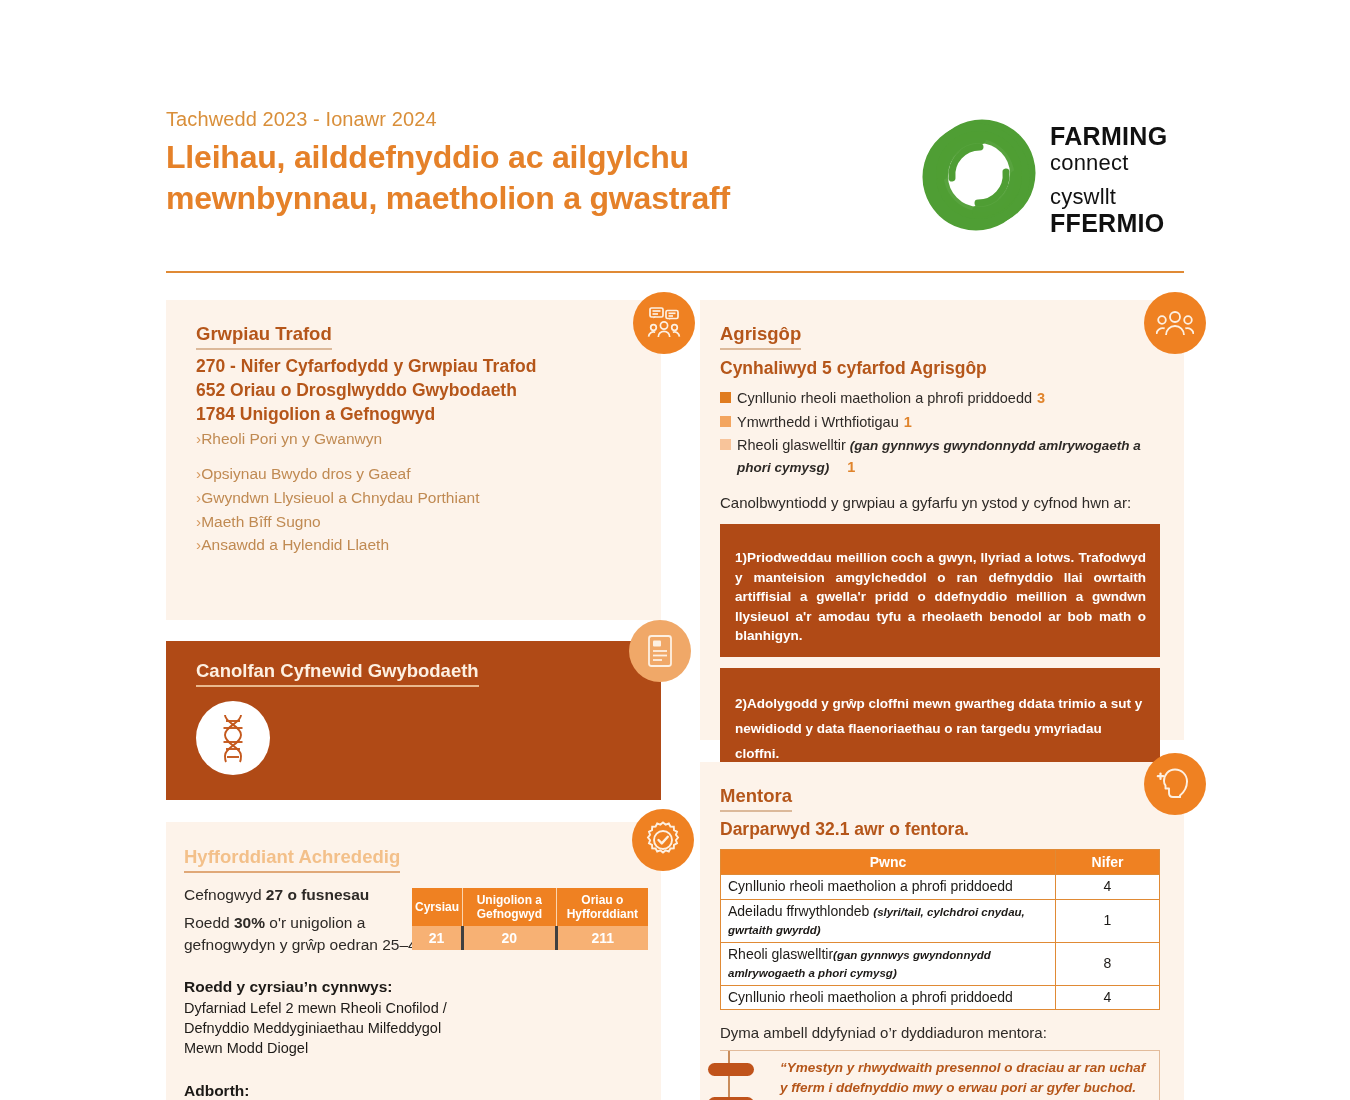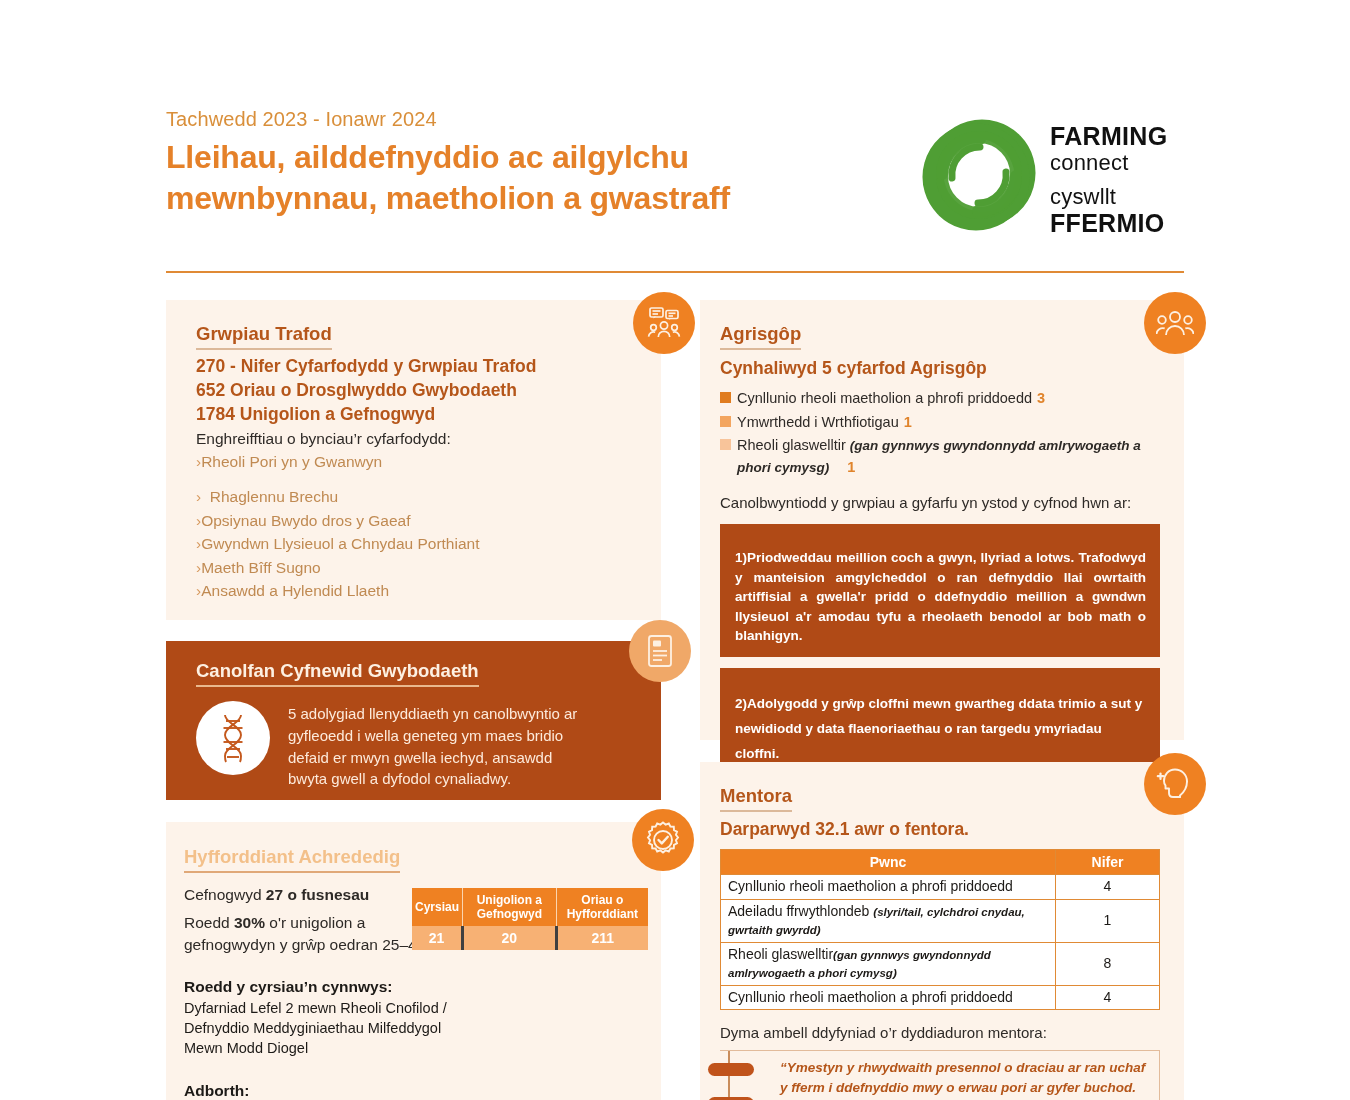--- a/index.html
+++ b/index.html
@@ -177,28 +177,24 @@
           <path d="M33.4 30.6 a4.9 4.9 0 0 0 -6.6 -4.4"></path>
       </svg>
     </div>
     <div class="inner">
       <div class="sec-title">Grwpiau Trafod</div>
       <div class="big-stat" style="margin-top:5px;">
         <div>270 - Nifer Cyfarfodydd y Grwpiau Trafod</div>
         <div>652 Oriau o Drosglwyddo Gwybodaeth</div>
         <div>1784 Unigolion a Gefnogwyd</div>
       </div>
-      <div class="body-t" style="margin-top:1px;">Enghreifftiau o bynciau’r cyfarfodydd:</div>
       <div class="list-item">
         <span class="chev">›</span><span>Rheoli Pori yn y Gwanwyn</span>
       </div>
       <div style="height:12px;"></div>
-      <div class="list-item">
-        <span class="chev">›</span>&nbsp;&nbsp;<span>Rhaglennu Brechu</span>
-      </div>
       <div class="list-item">
         <span class="chev">›</span><span>Opsiynau Bwydo dros y Gaeaf</span>
       </div>
       <div class="list-item">
         <span class="chev">›</span><span>Gwyndwn Llysieuol a Chnydau Porthiant</span>
       </div>
       <div class="list-item">
         <span class="chev">›</span><span>Maeth Bîff Sugno</span>
       </div>
       <div class="list-item">
@@ -224,21 +220,20 @@
           <svg width="34" height="50" viewBox="0 0 34 50" fill="none" stroke="#c4581c" stroke-width="1.9">
             <path d="M9 2 C9 10 25 13 25 22 C25 31 9 34 9 43 C9 47 10 49 10 49"></path>
             <path d="M25 2 C25 10 9 13 9 22 C9 31 25 34 25 43 C25 47 24 49 24 49"></path>
             <line x1="10" y1="8" x2="24" y2="8"></line>
               <line x1="7.5" y1="15" x2="26.5" y2="15"></line>
             <line x1="7.5" y1="29" x2="26.5" y2="29"></line>
               <line x1="10" y1="36" x2="24" y2="36"></line>
             <line x1="11" y1="44" x2="23" y2="44"></line>
           </svg>
         </div>
-        <div class="hub-text">5 adolygiad llenyddiaeth yn canolbwyntio ar gyfleoedd i wella geneteg ym maes bridio defaid er mwyn gwella iechyd, ansawdd bwyta gwell a dyfodol cynaliadwy.</div>
       </div>
     </div>
   </div>
 
   <div class="panel panel-cream" id="p-train">
     <div class="icon-badge badge-orange" style="right:-33px; top:-13px; width:62px; height:62px;">
       <svg width="40" height="40" viewBox="0 0 40 40" fill="none" stroke="#fdf0e2" stroke-width="1.9">
         <path d="M20 2.5 l2.6 2.1 3.2 -1.1 1.6 3 3.4 .2 .2 3.4 3 1.6 -1.1 3.2 2.1 2.6 -2.1 2.6 1.1 3.2 -3 1.6 -.2 3.4 -3.4 .2 -1.6 3 -3.2 -1.1 -2.6 2.1 -2.6 -2.1 -3.2 1.1 -1.6 -3 -3.4 -.2 -.2 -3.4 -3 -1.6 1.1 -3.2 -2.1 -2.6 2.1 -2.6 -1.1 -3.2 3 -1.6 .2 -3.4 3.4 -.2 1.6 -3 3.2 1.1 z"></path>
         <circle cx="20" cy="20" r="9"></circle>
         <path d="M15.5 20 l3.3 3.4 6 -6.6" stroke-width="2.4" stroke-linecap="round" stroke-linejoin="round"></path>

